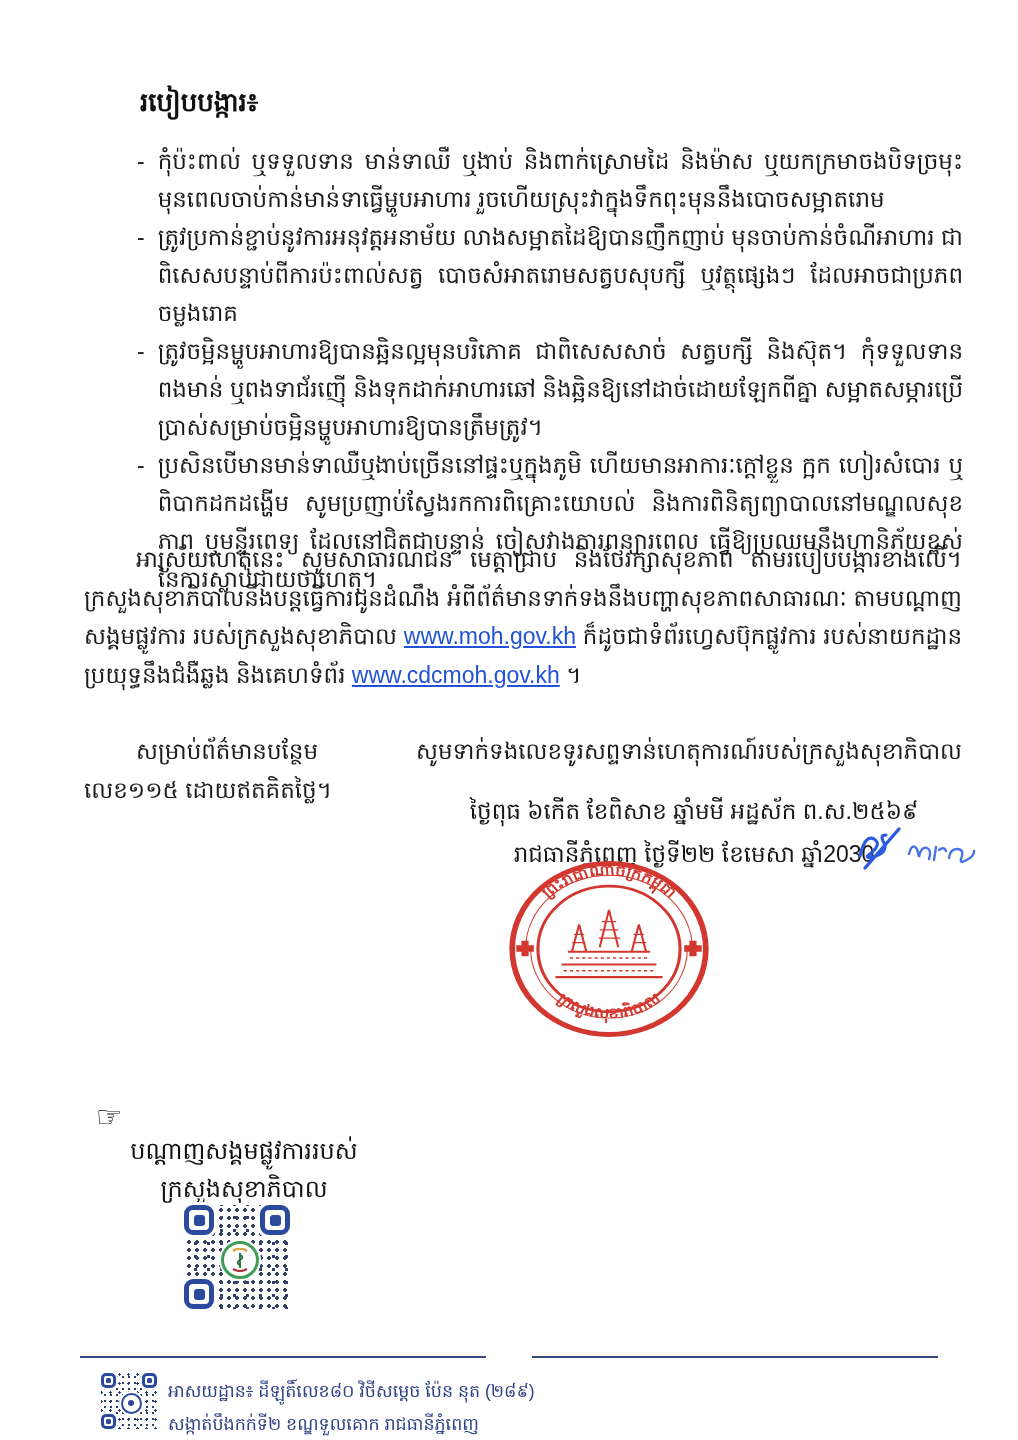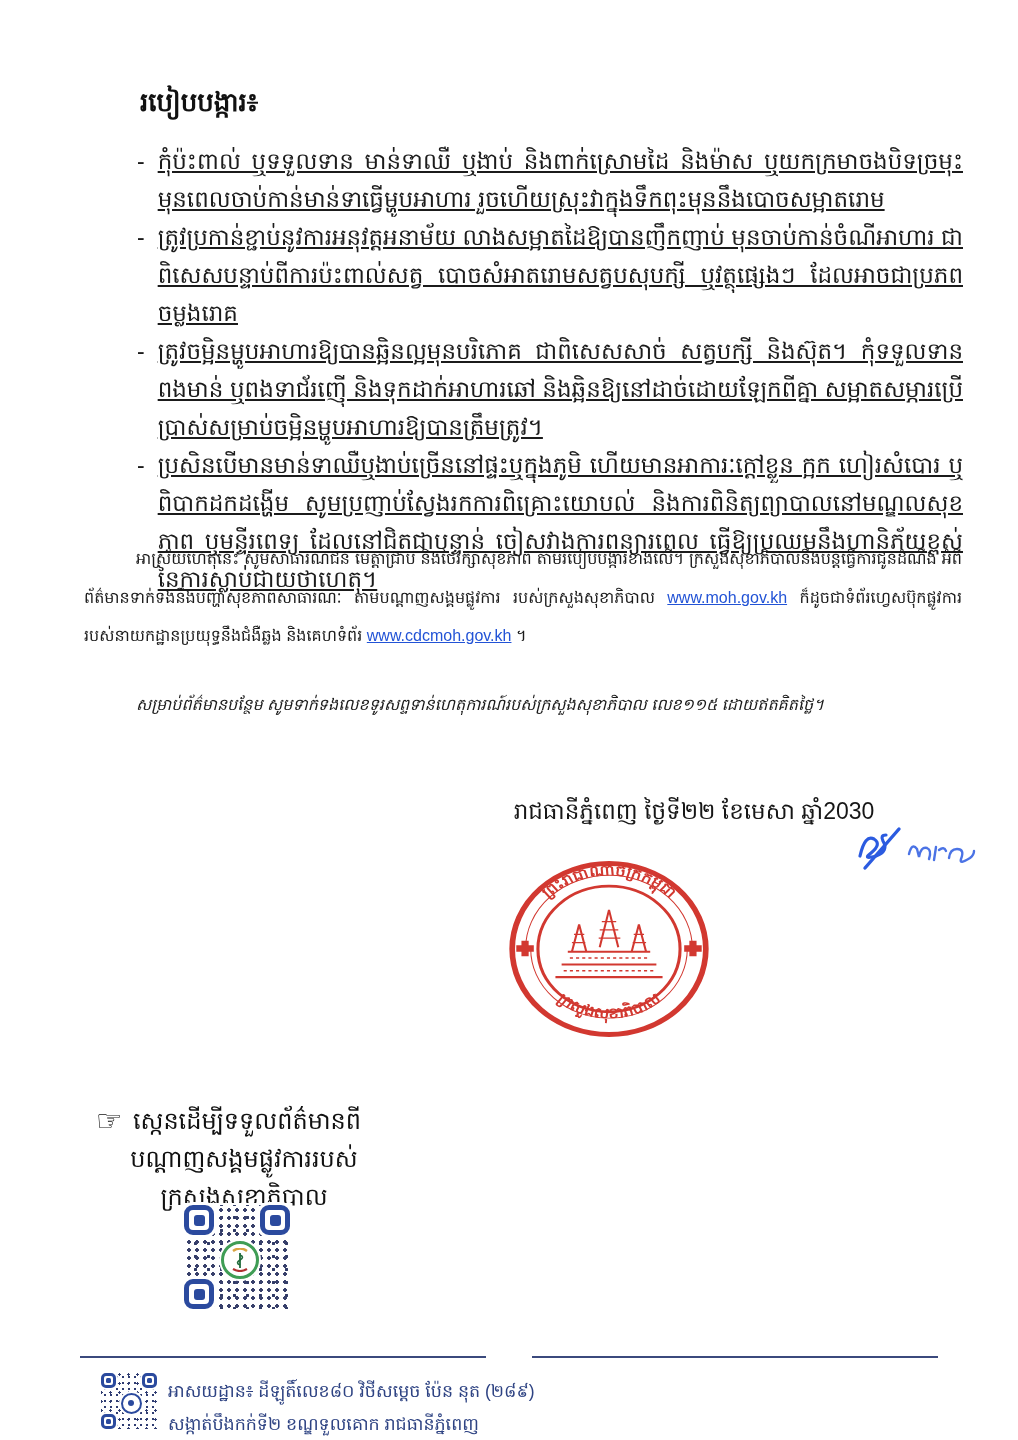--- a/index.html
+++ b/index.html
@@ -14,28 +14,28 @@
   }
   
   .heading{
     position:absolute;left:140px;top:86px;
     font-size:26px;font-weight:bold;color:#111;
     margin:0;
   }
   .bullets{position:absolute;left:137px;top:142px;width:826px;}
   .bullet{display:flex;gap:13px;font-size:23px;line-height:38px;}
   .bullet .dash{flex:0 0 auto;color:#1b1b1b;}
-  .bullet .btxt{flex:1 1 auto;text-align:justify;text-decoration:underline;}
+  .bullet .btxt{flex:1 1 auto;text-align:justify;}
   .para{
     position:absolute;left:84px;width:878px;
-    font-size:16px;line-height:38.5px;text-align:justify;
+    font-size:23px;line-height:38.5px;text-align:justify;
     text-indent:52px;margin:0;
   }
   .para1{top:540px;}
-  .para2{top:686px;font-style:italic;}
+  .para2{top:732px;}
   a.doclink{color:#2253d6;text-decoration:underline;cursor:pointer;}
   .date-block{
     position:absolute;left:448px;top:790px;width:492px;
     font-size:23px;line-height:43px;text-align:center;color:#161616;
   }
   
   .signature{position:absolute;left:852px;top:824px;}
   
   .stamp{position:absolute;left:506px;top:858px;width:206px;height:182px;}
   
@@ -129,20 +129,21 @@
     <span>អាស្រ័យហេតុនេះ សូមសាធារណជន មេត្តាជ្រាប និងថែរក្សាសុខភាព តាមរបៀបបង្ការខាងលើ។ ក្រសួងសុខាភិបាលនឹងបន្តធ្វើការជូនដំណឹង អំពីព័ត៌មានទាក់ទងនឹងបញ្ហាសុខភាពសាធារណៈ តាមបណ្ដាញសង្គមផ្លូវការ របស់ក្រសួងសុខាភិបាល</span>
     <a class="doclink">www.moh.gov.kh</a>
     <span>ក៏ដូចជាទំព័រហ្វេសប៊ុកផ្លូវការ របស់នាយកដ្ឋានប្រយុទ្ធនឹងជំងឺឆ្លង និងគេហទំព័រ</span>
     <a class="doclink">www.cdcmoh.gov.kh</a>
     <span>។</span>
   </p>
 
   <p class="para para2">សម្រាប់ព័ត៌មានបន្ថែម សូមទាក់ទងលេខទូរសព្ទទាន់ហេតុការណ៍របស់ក្រសួងសុខាភិបាល លេខ១១៥ ដោយឥតគិតថ្លៃ។</p>
 
   <div class="date-block">
+    <div>ថ្ងៃពុធ ៦កើត ខែពិសាខ ឆ្នាំមមី អដ្ឋស័ក ព.ស.២៥៦៩</div>
     <div>រាជធានីភ្នំពេញ ថ្ងៃទី២២ ខែមេសា ឆ្នាំ2030</div>
   </div>
 
   <svg class="signature" width="126" height="50" viewBox="0 0 126 50">
     <g fill="none" stroke="#2b5be0" stroke-linecap="round">
       <path d="M8,32 q5,-22 14,-17 q8,5 -3,14 q-9,7 5,3 q13,-5 7,-15 q-3,-6 3,-6" stroke-width="3.2"></path>
       <path d="M47,5 L13,44" stroke-width="3.4"></path>
       <path d="M57,30 q3,-12 8,-5 l2,8 q2,-11 8,-9 q5,2 2,11 m7,-12 l-2,13 m5,-10 q5,-4 7,1" stroke-width="2.4" opacity="0.85"></path>
       <path d="M97,34 q1,-9 8,-9 q8,0 4,10 q-2,6 9,-1 q4,-3 4,-7" stroke-width="2.4" opacity="0.85"></path>
     </g>
@@ -179,21 +180,20 @@
       <path d="M62,110 h76" stroke-width="1.6" stroke-dasharray="3,3"></path>
       <path d="M54,117 h92" stroke-width="2.4"></path>
       <path d="M56,124 h88" stroke-width="1.6" stroke-dasharray="3,3"></path>
       <path d="M48,131 h104" stroke-width="2.4"></path>
     </g>
   </svg>
 
   <div class="qr-block">
     <div class="line1">
       <span class="pointer">☞</span>
-      <span>ស្កេនដើម្បីទទួលព័ត៌មានពី</span>
     </div>
     <div>បណ្ដាញសង្គមផ្លូវការរបស់</div>
     <div>ក្រសួងសុខាភិបាល</div>
   </div>
 
   <div class="qr">
     <div class="qr-dots"></div>
     <div class="qr-finder tl">
         <i></i>
       </div>

